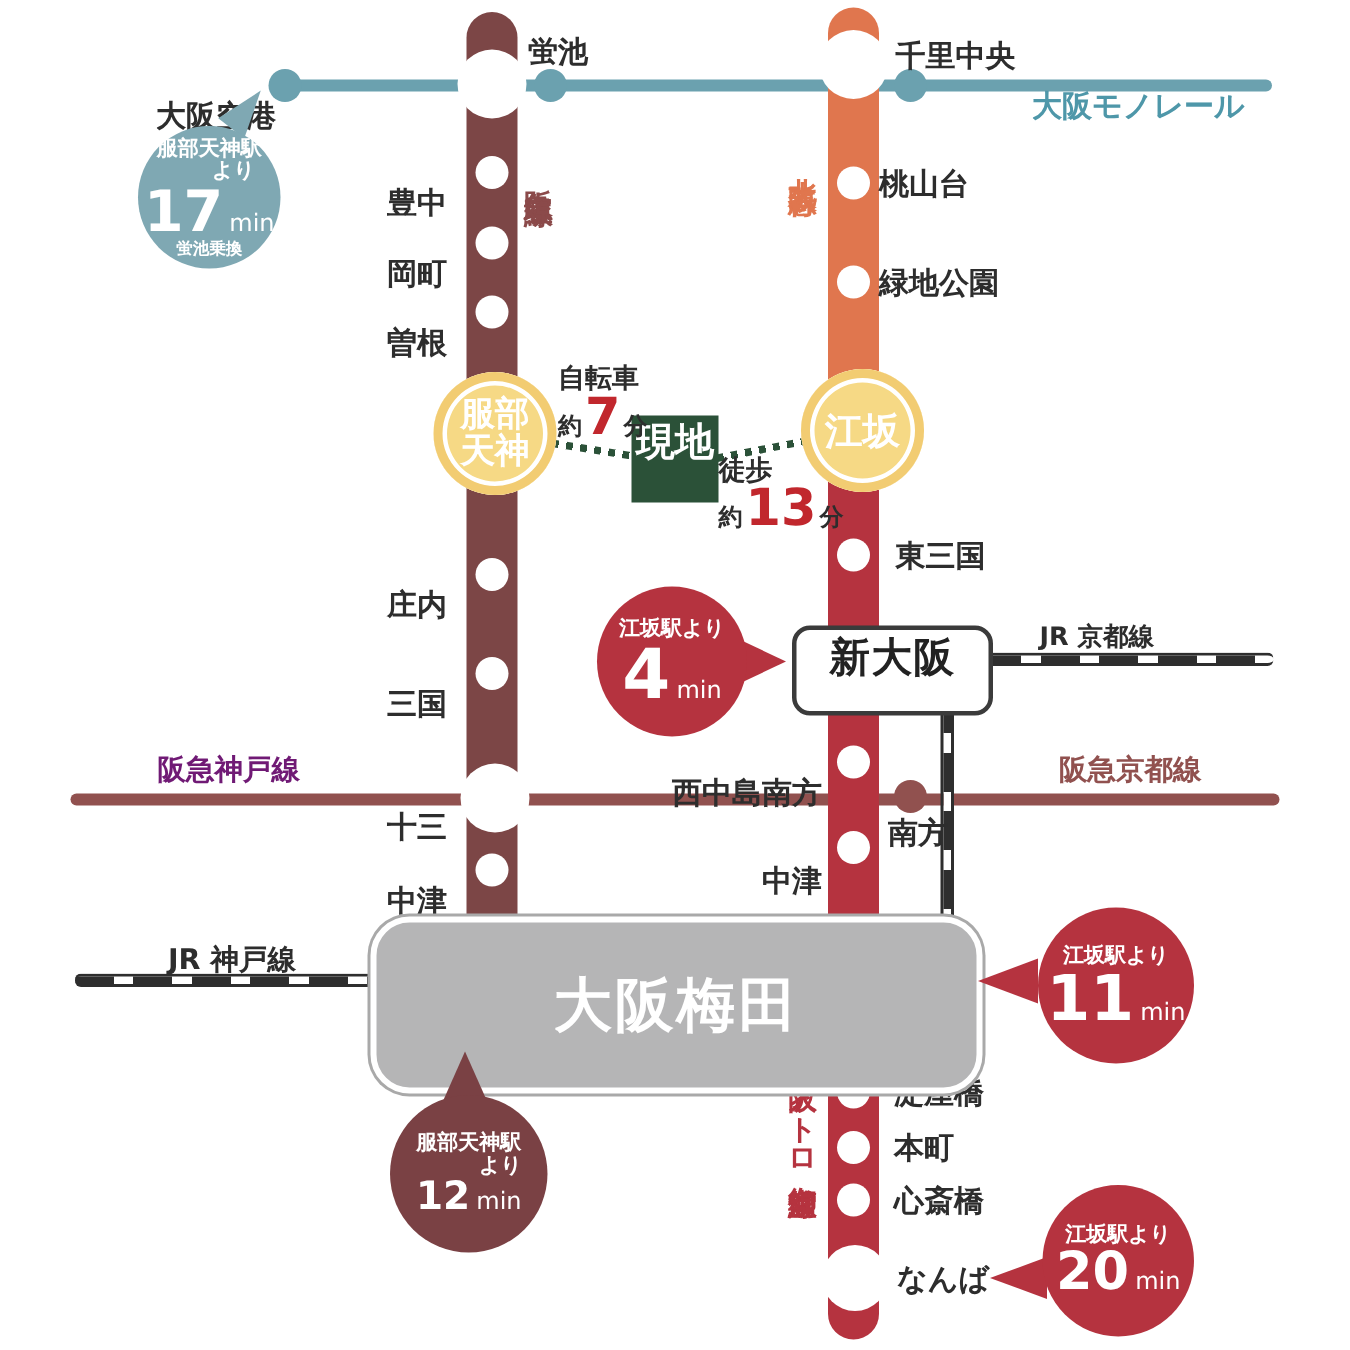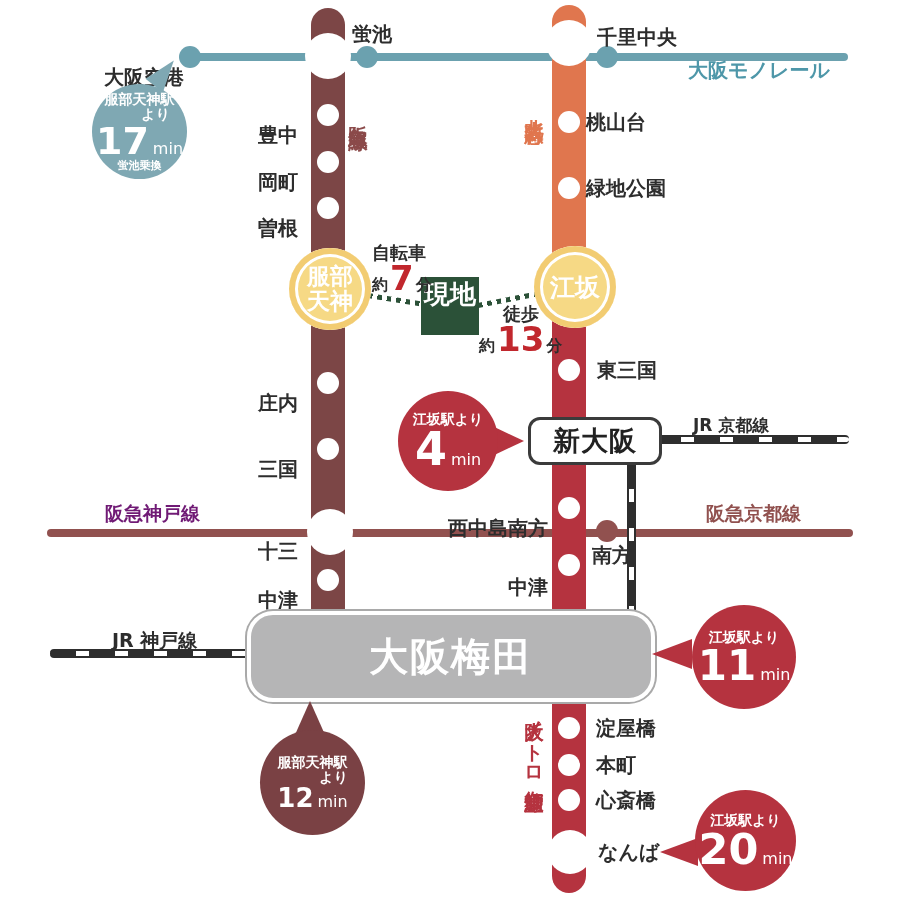--- a/index.html
+++ b/index.html
@@ -29,24 +29,24 @@
              display:flex; flex-direction:column; align-items:center; justify-content:center;
              color:#fff; font-weight:700; text-align:center; line-height:1.08; z-index:5; }
 
   .site-box { position:absolute; left:421px; top:277px; width:58px; height:58px; background:#2B5138;
               display:flex; align-items:flex-start; justify-content:center; color:#fff; font-weight:700;
               font-size:26px; z-index:5; }
   .dotted { position:absolute; height:5px;
             background:repeating-linear-gradient(90deg,#2B5138 0 4.5px,transparent 4.5px 9.5px);
             transform-origin:left center; z-index:4; }
 
-  .whitebox { position:absolute; left:528px; top:417px; width:134px; height:48px; background:#fff;
-              border:3px solid #3B3B3B; border-radius:12px; display:flex; align-items:center; justify-content:center;
+  .whitebox { position:absolute; left:528px; top:417px; width:134px; height:60px; background:#fff;
+              border:3px solid #3B3B3B; border-radius:12px; display:flex; align-items:flex-start; justify-content:center;
               font-size:27px; font-weight:700; color:#222; z-index:5; letter-spacing:1px; }
-  .graybox { position:absolute; left:247px; top:611px; width:408px; height:91px; background:#B5B5B6;
+  .graybox { position:absolute; left:247px; top:611px; width:408px; height:118px; background:#B5B5B6;
              border:4px solid #ffffff; box-shadow:0 0 0 2px #A9A9A9; border-radius:26px;
              display:flex; align-items:center; justify-content:center; color:#fff; font-weight:700;
              font-size:39px; letter-spacing:2px; z-index:4; }
 
   .bubble { position:absolute; border-radius:50%; color:#fff; display:flex; flex-direction:column;
             align-items:center; justify-content:center; text-align:center; z-index:7; line-height:1.15; }
   .bubble .t1 { font-size:14px; font-weight:700; }
   .bubble .t2 { font-size:14px; font-weight:700; align-self:flex-end; margin-right:17px; margin-top:-1px;margin-left:35px; }
   .bubble .numrow { display:flex; align-items:baseline; font-weight:700; margin-top:1px; }
   .bubble .unit { font-size:16px; margin-left:4px; font-weight:400; }
@@ -153,21 +153,21 @@
   <div class="apnote" style="left:372px; top:228px;margin-top:15px;">
     <div style="font-size:18px;">自転車</div>
     <div class="row">
       <span class="sm">約</span>
       <span class="bigred">7</span>
       <span class="sm">分</span>
     </div>
   </div>
 
   <div class="apnote" style="left:479px; top:304px; width:84px;">
-    <div style="font-size:18px; text-align:center;">徒歩</div>
+    <div style="font-size:18px; text-align:left;">徒歩</div>
     <div class="row">
       <span class="sm">約</span>
       <span class="bigred">13</span>
       <span class="sm">分</span>
     </div>
   </div>
 
   <div class="ptr" style="left:153px; top:57px; border-left:11px solid transparent; border-right:11px solid transparent; border-bottom:32px solid #7FA8B3; transform:rotate(38deg);"></div>
   <div class="bubble" style="left:92px; top:84px; width:95px; height:95px; background:#7FA8B3;">
     <div class="t1">服部天神駅</div>
@@ -204,18 +204,18 @@
     <div class="numrow">
       <span style="font-size:26px; line-height:0.95;">12</span>
       <span class="unit">min</span>
     </div>
   </div>
 
   <div class="ptr" style="left:660px; top:838px; border-top:14px solid transparent; border-bottom:14px solid transparent; border-right:38px solid #B5333F;"></div>
   <div class="bubble" style="left:695px; top:790px; width:101px; height:101px; background:#B5333F;">
     <div class="t1">江坂駅より</div>
     <div class="numrow">
-      <span style="font-size:43px; line-height:0.95;text-align:center;">20</span>
+      <span style="font-size:35px; line-height:0.95;text-align:center;">20</span>
       <span class="unit">min</span>
     </div>
   </div>
 
 </div>
 
 </body></html>

